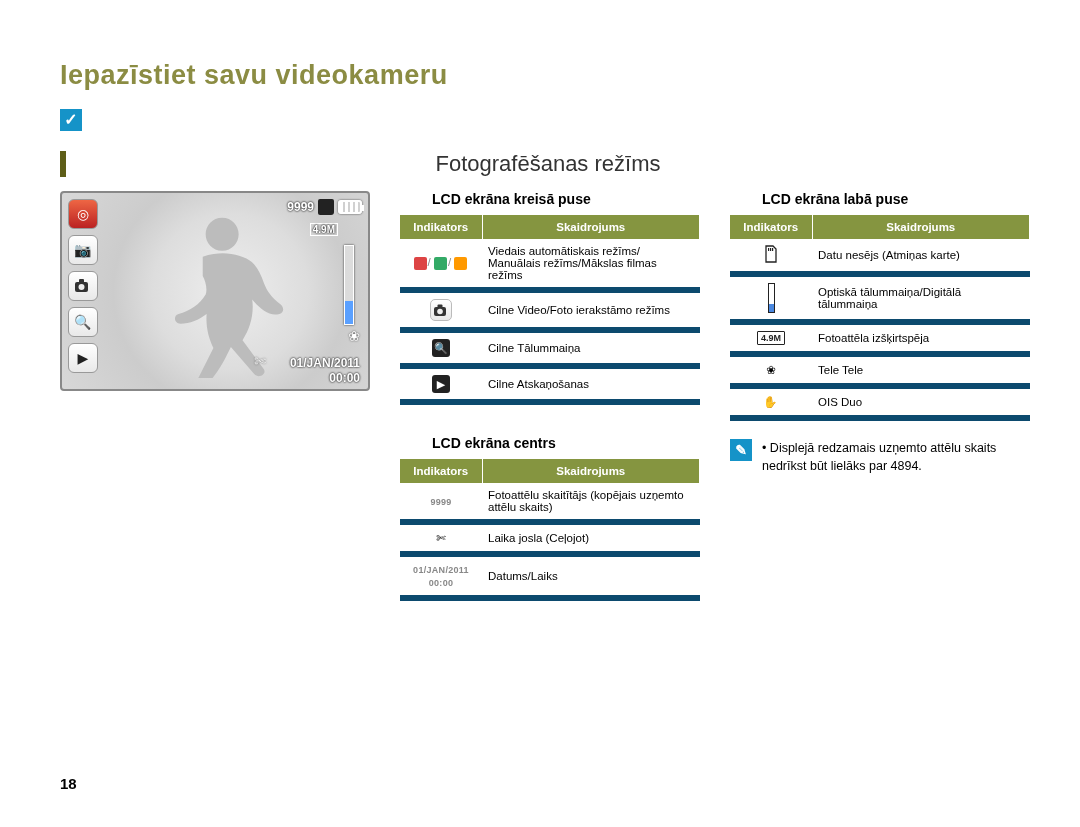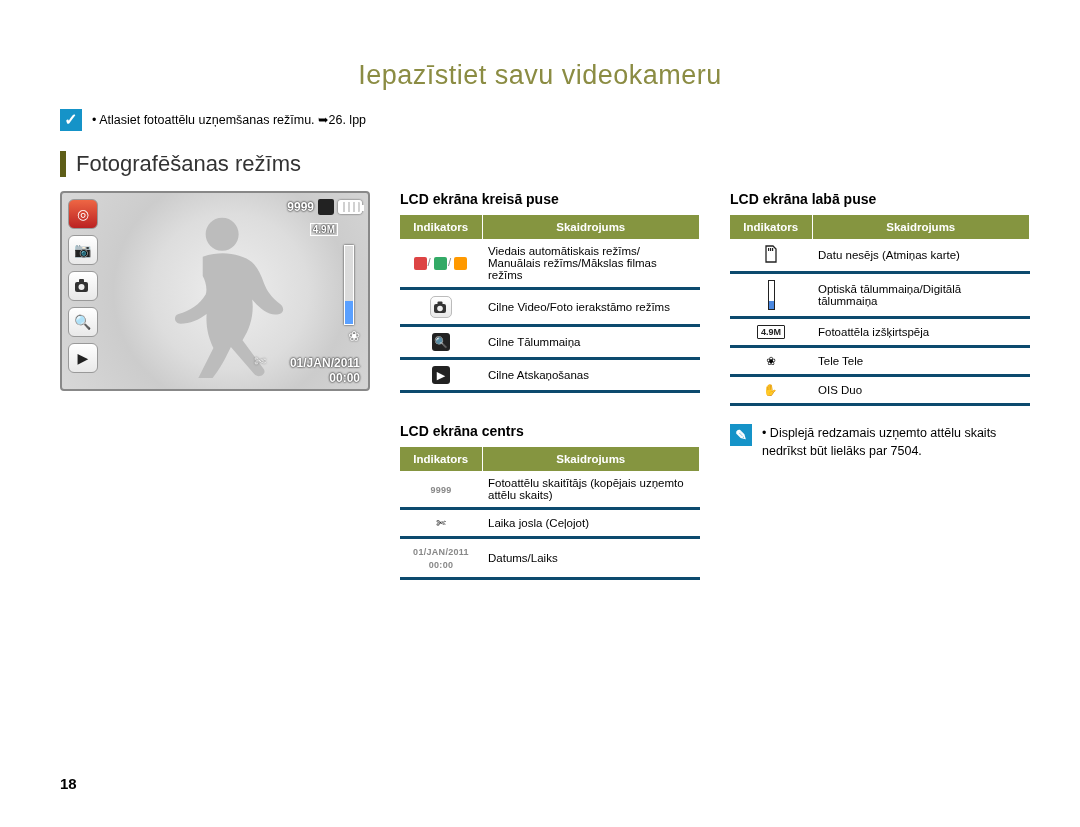--- a/index.html
+++ b/index.html
@@ -10,24 +10,24 @@
     color: #000;
     width: 1080px;
     height: 827px;
     position: relative;
     font-size: 13px;
   }
   .page {
     padding: 60px 60px 0 60px;
   }
   .page-title {
-    text-align: center;
+    text-align: left;
     font-size: 27px;
     color: #8b8c43;
-    font-weight: normal;
+    font-weight: bold;
     margin-bottom: 18px;
     letter-spacing: 0.5px;
   }
   .intro {
     font-size: 12.5px;
     line-height: 1.5;
     margin-bottom: 20px;
     display: flex;
     gap: 10px;
   }
@@ -45,20 +45,21 @@
   }
   .bullets {
     padding-top: 2px;
   }
   .section-title {
     border-left: 6px solid #5e5e18;
     padding-left: 10px;
     font-size: 22px;
     margin: 12px 0 14px 0;
     color: #333;
+    text-align: center;
   }
   .layout {
     display: flex;
     gap: 30px;
     align-items: flex-start;
   }
   .col-left {
     width: 310px;
     flex: 0 0 310px;
   }
@@ -67,37 +68,38 @@
     flex: 0 0 300px;
   }
   .col-right {
     width: 300px;
     flex: 0 0 300px;
   }
   .subhead {
     font-weight: bold;
     font-size: 14px;
     margin-bottom: 8px;
+    margin-left: 32px;
   }
   table.ind {
     width: 100%;
     border-collapse: collapse;
     font-size: 11.5px;
   }
   table.ind th {
     background: #859540;
     color: #fff;
     padding: 6px 6px;
     text-align: center;
     font-weight: bold;
     border-right: 1px solid #fff;
   }
   table.ind td {
     padding: 6px 6px;
-    border-bottom: 3px solid #0c4a6e;
+    border-bottom: 6px solid #0c4a6e;
     vertical-align: middle;
   }
   table.ind td.ic {
     text-align: center;
     width: 82px;
   }
   .note-box {
     display: flex;
     gap: 10px;
     margin-top: 18px;
@@ -296,21 +298,20 @@
 </style>
 </head>
 <body>
 
 <div class="page">
   <div class="page-title">Iepazīstiet savu videokameru</div>
 
   <div class="intro">
     <span class="check-icon">✓</span>
     <div class="bullets">
-      <div>• <span>Atlasiet fotoattēlu uzņemšanas režīmu. ➥26. lpp</span></div>
     </div>
   </div>
 
   <div class="section-title">Fotografēšanas režīms</div>
 
   <div class="layout">
 
     <div class="col-left">
       <div class="lcd">
 
@@ -443,20 +444,20 @@
         <tr>
           <td class="ic"><span>✋</span></td>
           <td>OIS Duo</td>
         </tr>
       </tbody>
         </table>
 
       <div class="note-box">
         <span class="note-icon">✎</span>
         <div>
-          <div>• <span>Displejā redzamais uzņemto attēlu skaits nedrīkst būt lielāks par 7504.</span></div>
+          <div>• <span>Displejā redzamais uzņemto attēlu skaits nedrīkst būt lielāks par 4894.</span></div>
         </div>
       </div>
     </div>
   </div>
 </div>
 
 <div class="pagenum">18</div>
 
 </body></html>

